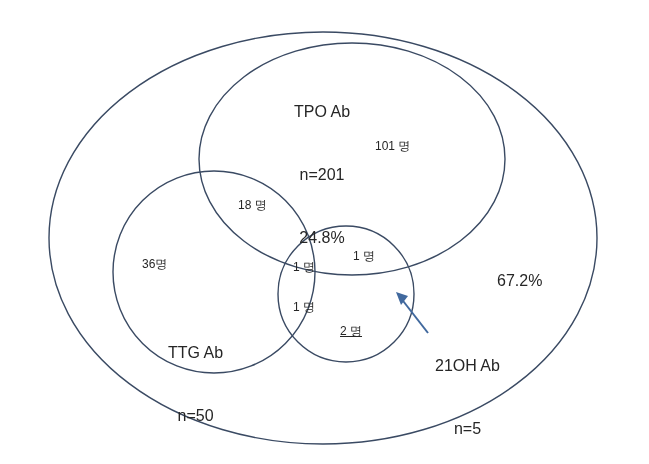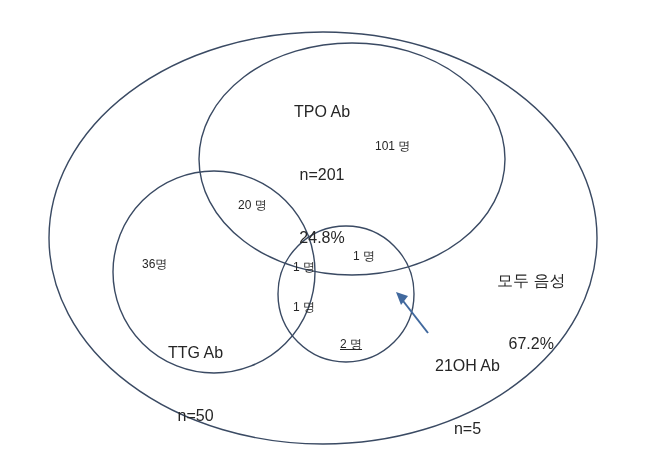--- a/index.html
+++ b/index.html
@@ -90,31 +90,30 @@
     
   </div>
 
   <div class="lbl-group" style="left:435px; top:313px;">
     <span class="row">21OH Ab</span>
     <span class="row">n=5</span>
     
   </div>
 
   <div class="lbl-group" style="left:497px; top:228px;">
-    <span class="row">모두 음성</span>
     <span class="row">67.2%</span>
   </div>
 
   <div class="lbl" style="left:375px; top:136px;">101 명</div>
 
   <div class="lbl" style="left:142px; top:254px;">36명</div>
 
-  <div class="lbl" style="left:238px; top:195px;">20 명</div>
+  <div class="lbl" style="left:238px; top:195px;">18 명</div>
 
   <div class="lbl" style="left:353px; top:246px;">1 명</div>
 
   <div class="lbl" style="left:293px; top:257px;">1 명</div>
 
   <div class="lbl" style="left:293px; top:297px;">1 명</div>
 
-  <div class="lbl" style="left:340px; top:334px;text-decoration:underline;">2 명</div>
+  <div class="lbl" style="left:340px; top:321px;text-decoration:underline;">2 명</div>
 
 </div>
 
 </body></html>

